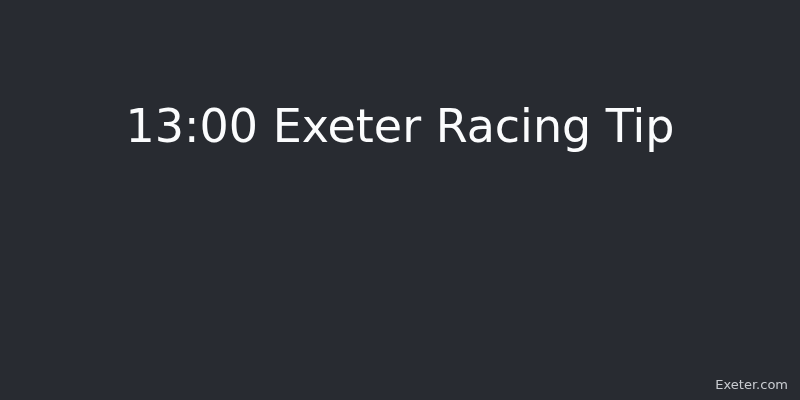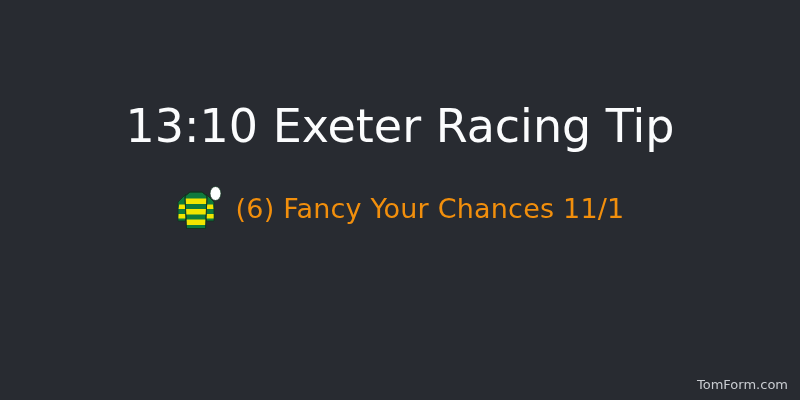--- a/index.html
+++ b/index.html
@@ -82,49 +82,19 @@
     color: #c9ccd1;
     white-space: nowrap;
     line-height: 18px;
   }
 </style>
 </head>
 <body>
 
 <div class="card">
 
-  <div class="tip-title">13:10 Exeter Racing Tip</div>
-
-  <div class="selection-row">
-
-    <svg class="silks" viewBox="0 0 46 48">
-
-      <ellipse cx="39.5" cy="8.5" rx="5.5" ry="7" fill="#ffffff" stroke="#12331f" stroke-width="0.8"></ellipse>
-
-      <path d="M10 9 L2 17 L2 36 L9.5 36 L11.5 18 Z" fill="#0f7a3d" stroke="#12331f" stroke-width="0.9" stroke-linejoin="round"></path>
-
-      <path d="M30 9 L38 17 L38 36 L30.5 36 L28.5 18 Z" fill="#0f7a3d" stroke="#12331f" stroke-width="0.9" stroke-linejoin="round"></path>
-
-      <g>
-        <path d="M3.2 19.5 L11.1 19.5 L10.8 24 L2.6 24 Z" fill="#f2e500"></path>
-        <path d="M2.6 29 L10.3 29 L10.1 33.5 L2.4 33.5 Z" fill="#f2e500"></path>
-        <path d="M29 19.5 L37 19.5 L37.4 24 L29.2 24 Z" fill="#f2e500"></path>
-        <path d="M29.7 29 L37.6 29 L37.6 33.5 L29.9 33.5 Z" fill="#f2e500"></path>
-      </g>
-
-      <path d="M14 7 L26 7 L31 11 L29.5 43.5 L10.5 43.5 L9 11 Z" fill="#0f7a3d" stroke="#12331f" stroke-width="0.9" stroke-linejoin="round"></path>
-
-      <g>
-        <path d="M9.4 13.5 L30.6 13.5 L30.4 19 L9.6 19 Z" fill="#f2e500"></path>
-        <path d="M9.8 24 L30.2 24 L30.0 29.5 L10.0 29.5 Z" fill="#f2e500"></path>
-        <path d="M10.2 34.5 L29.8 34.5 L29.6 40 L10.4 40 Z" fill="#f2e500"></path>
-      </g>
-
-      <path d="M14 7 L26 7 L31 11 L29.5 43.5 L10.5 43.5 L9 11 Z" fill="none" stroke="#12331f" stroke-width="0.9" stroke-linejoin="round"></path>
-    </svg>
-
-    <div class="selection-text">(6) Fancy Your Chances 11/1</div>
-  </div>
+  <div class="tip-title">13:00 Exeter Racing Tip</div>
 
 
-  <div class="watermark">TomForm.com</div>
+
+  <div class="watermark">Exeter.com</div>
 
 </div>
 
 </body></html>

